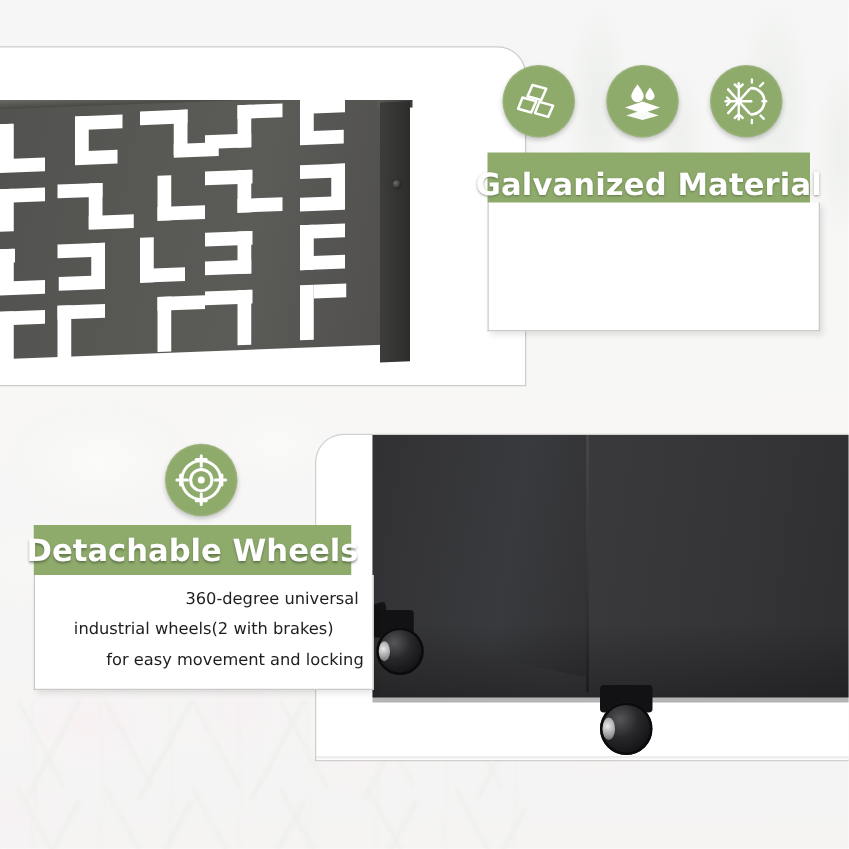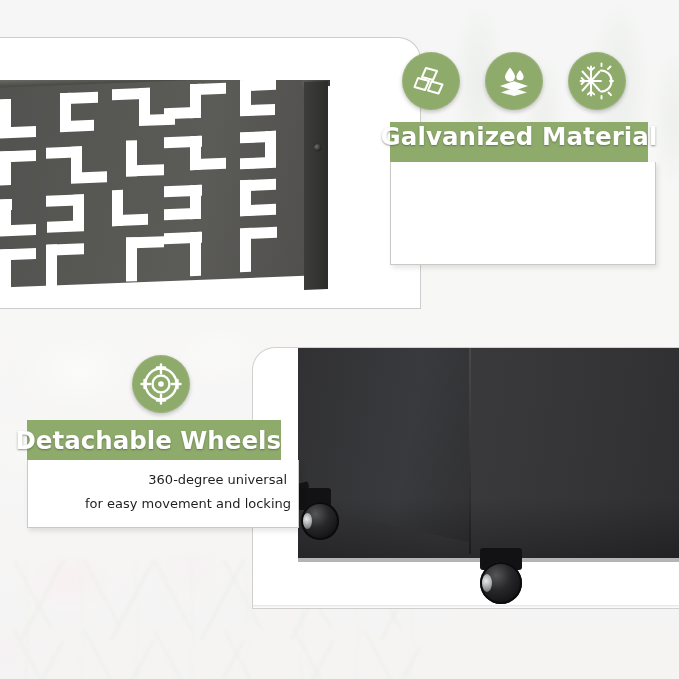--- a/index.html
+++ b/index.html
@@ -75,21 +75,21 @@
 
   
   .cal-top{position:absolute;left:390px;top:52px;width:260px;}
   .icon-row{position:absolute;left:12px;top:0;display:flex;gap:25px;z-index:3;}
   .ic{width:58px;height:58px;border-radius:50%;background:#8fab6c;
     box-shadow:0 2px 4px rgba(0,0,0,.22), inset 0 0 0 1px rgba(255,255,255,.10);
     display:flex;align-items:center;justify-content:center;}
   .ic svg{display:block;}
 
   .cal-title{position:absolute;left:0px;top:70px;width:258px;height:40px;
-    background:#8fab6c;display:flex;align-items:flex-start;justify-content:center;z-index:2;}
+    background:#8fab6c;display:flex;align-items:flex-end;justify-content:center;z-index:2;}
   .cal-title span{color:#ffffff;font-size:24.5px;font-weight:bold;letter-spacing:.1px;
     text-shadow:0 1px 2px rgba(60,75,45,.55);white-space:nowrap;}
   .cal-body{position:absolute;left:0px;top:110px;width:256px;min-height:84px;
     background:#ffffff;border:1px solid #c9cac7;border-top:none;
     box-shadow:2px 3px 5px rgba(0,0,0,.10);
     display:flex;flex-direction:column;align-items:center;justify-content:center;
     padding:8px 4px 10px;}
   .cal-body p{margin:0;font-size:20.5px;color:#242424;line-height:1.45;white-space:nowrap;}
 
   
@@ -115,21 +115,21 @@
     background:radial-gradient(circle at 40% 38%,#e8e9ea,#9a9b9c 60%,#5d5e5f);}
   .cs-brake{position:absolute;background:#141416;border-radius:2px;transform:rotate(-16deg);}
 
   .floor-line{position:absolute;left:0;top:257px;width:440px;height:3px;
     background:linear-gradient(180deg,rgba(0,0,0,.10),transparent);}
 
   
   .cal-bot{position:absolute;left:27px;top:355px;width:270px;}
   .ic-wrap{position:absolute;left:105px;top:0;z-index:3;}
   .cal-b-title{position:absolute;left:0;top:65px;width:254px;height:40px;
-    background:#8fab6c;display:flex;align-items:center;justify-content:flex-end;z-index:2;}
+    background:#8fab6c;display:flex;align-items:center;justify-content:center;z-index:2;}
   .cal-b-title span{color:#ffffff;font-size:24.5px;font-weight:bold;
     text-shadow:0 1px 2px rgba(60,75,45,.55);white-space:nowrap;}
   .cal-b-body{position:absolute;left:0;top:105px;width:260px;
     background:#ffffff;border:1px solid #c9cac7;border-top:none;
     box-shadow:2px 3px 5px rgba(0,0,0,.10);
     padding:9px 5px 11px;display:flex;flex-direction:column;align-items:center;gap:2px;}
   .cal-b-body p{margin:0;font-size:13px;color:#1f1f1f;line-height:1.72;white-space:nowrap;}
   .cal-b-body p.l1{align-self:flex-end;padding-right:6px;}
   .cal-b-body p.l3{align-self:flex-end;padding-right:2px;}
 </style>
@@ -307,17 +307,18 @@
         </svg>
       </div>
     </div>
 
     <div class="cal-b-title">
       <span>Detachable Wheels</span>
     </div>
 
     <div class="cal-b-body">
       <p class="l1">360-degree universal</p>
+      <p class="l2">industrial wheels(2 with brakes)</p>
       <p class="l3">for easy movement and locking</p>
     </div>
   </div>
 
 </div>
 
 </body></html>

